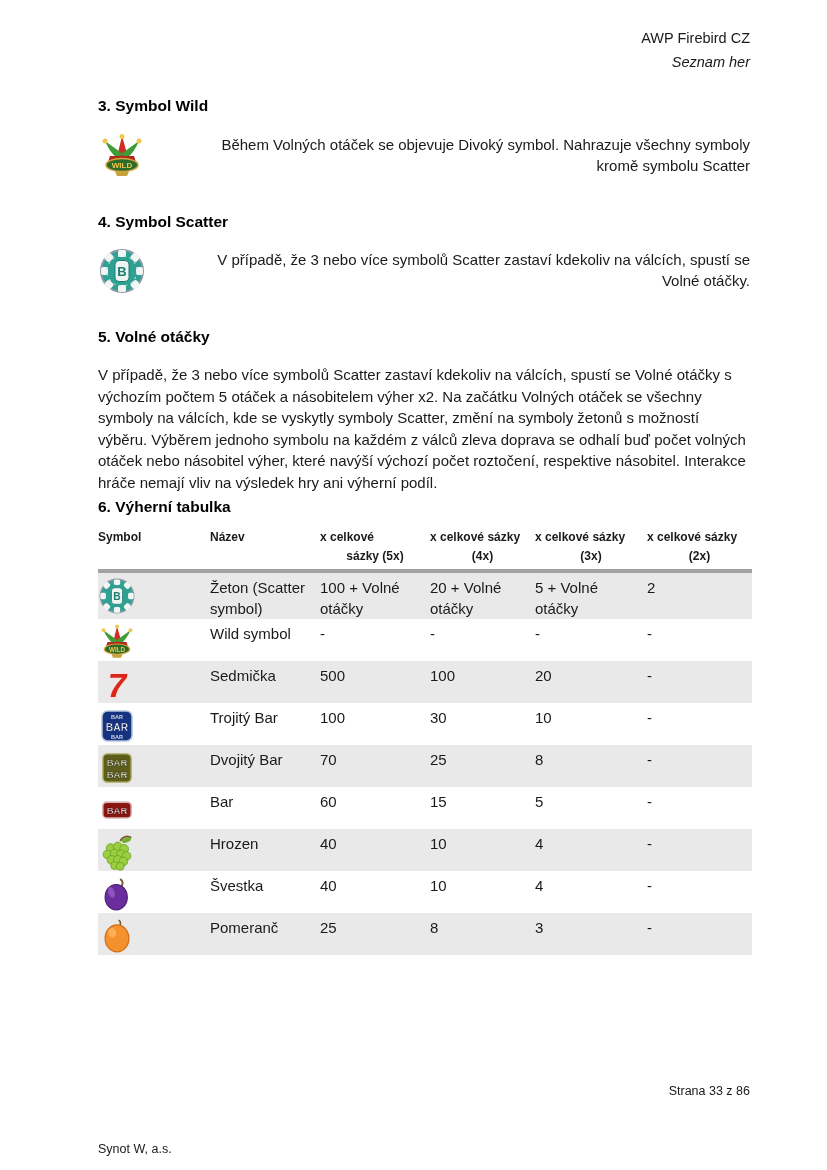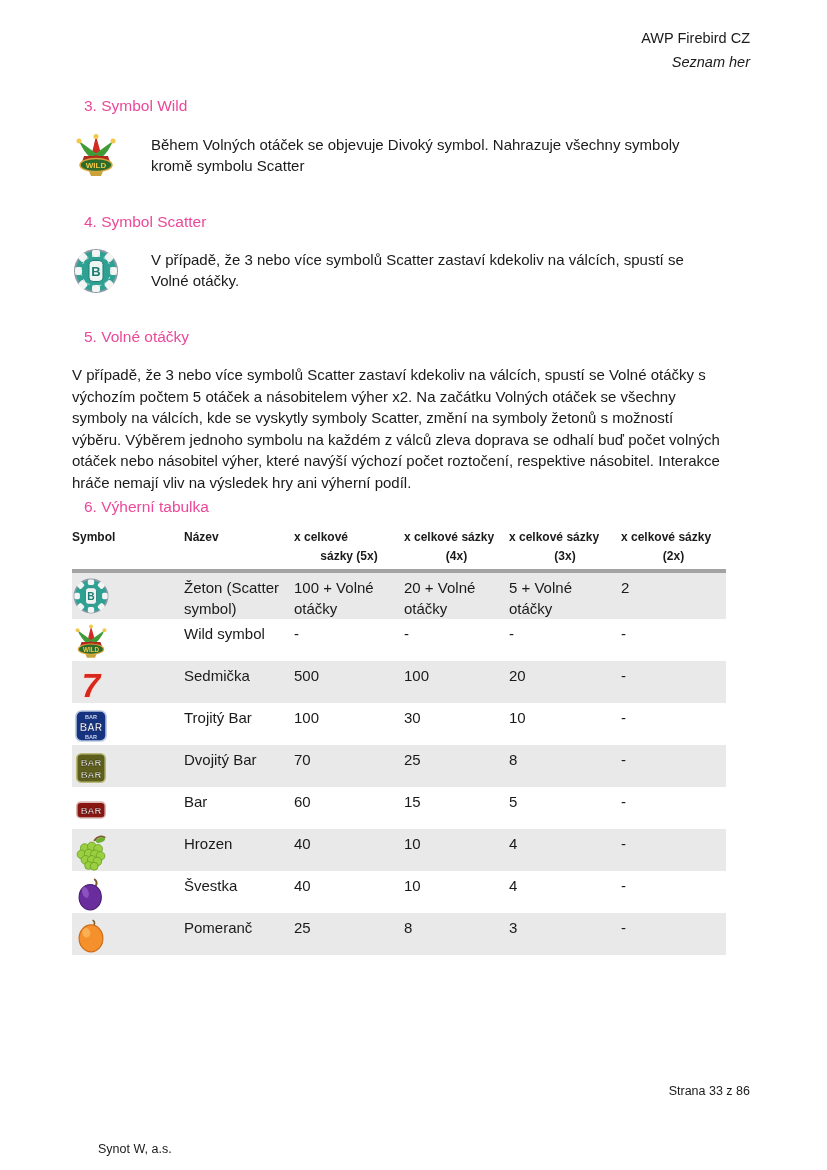--- a/index.html
+++ b/index.html
@@ -1,40 +1,40 @@
 <!DOCTYPE html>
 <html><head>
 <meta charset="utf-8">
 <style>
   html,body{margin:0;padding:0;background:#ffffff;}
   body{
     width:827px;height:1170px;position:relative;
     font-family:"Liberation Sans", sans-serif;
     color:#1a1a1a;overflow:hidden;
   }
-  .page{padding:30px 77px 0 72px;}
+  .page{padding:30px 77px 0 98px;}
   
   .doc-header{text-align:right;font-size:14.5px;line-height:16px;}
   .doc-header .line2{margin-top:8px;font-style:italic;}
   
   .sec-heading{
-    font-size:15.5px;font-weight:normal;color:#ec4899;
-    line-height:19px;margin:12px;
+    font-size:15.5px;font-weight:bold;color:#000000;
+    line-height:19px;margin:0;
   }
   .h3{margin-top:26px;}
   .h4{margin-top:32px;}
   .h5{margin-top:32px;}
   .h6{margin-top:4px;}
   
   .icon-row{display:flex;align-items:flex-start;}
   .icon-row.r3{margin-top:17px;}
   .icon-row.r4{margin-top:16px;}
   .icon-box{width:48px;height:48px;flex:0 0 48px;margin-right:31px;}
   .icon-box svg{width:100%;height:100%;display:block;}
-  .icon-row .txt{font-size:15px;line-height:21px;padding-top:2px;width:573px;}
+  .icon-row .txt{font-size:15px;line-height:21px;padding-top:2px;width:573px;text-align:right;}
   
   .body-par{font-size:15px;line-height:21.5px;margin:0;width:654px;}
   .par-block{margin-top:18px;}
   
   table.payout{
     border-collapse:collapse;table-layout:fixed;
     width:654px;margin-top:12px;font-size:15px;
   }
   table.payout th{
     text-align:left;vertical-align:top;font-size:12px;font-weight:bold;

